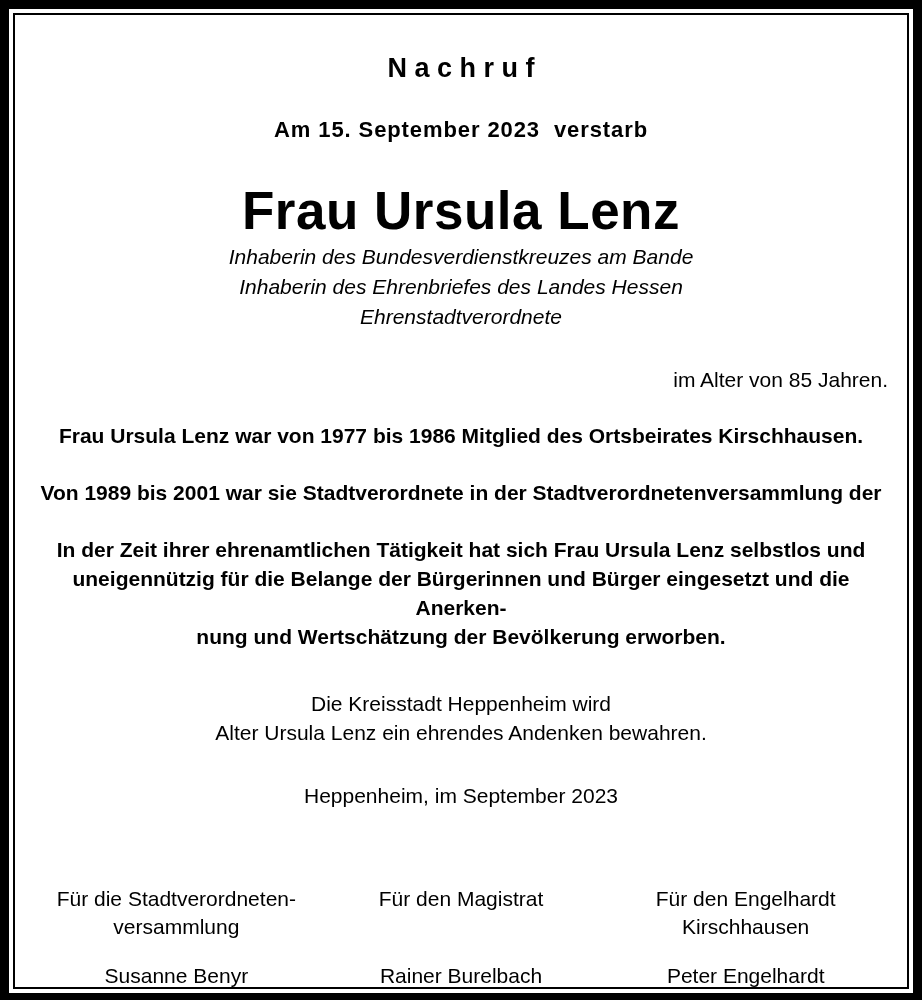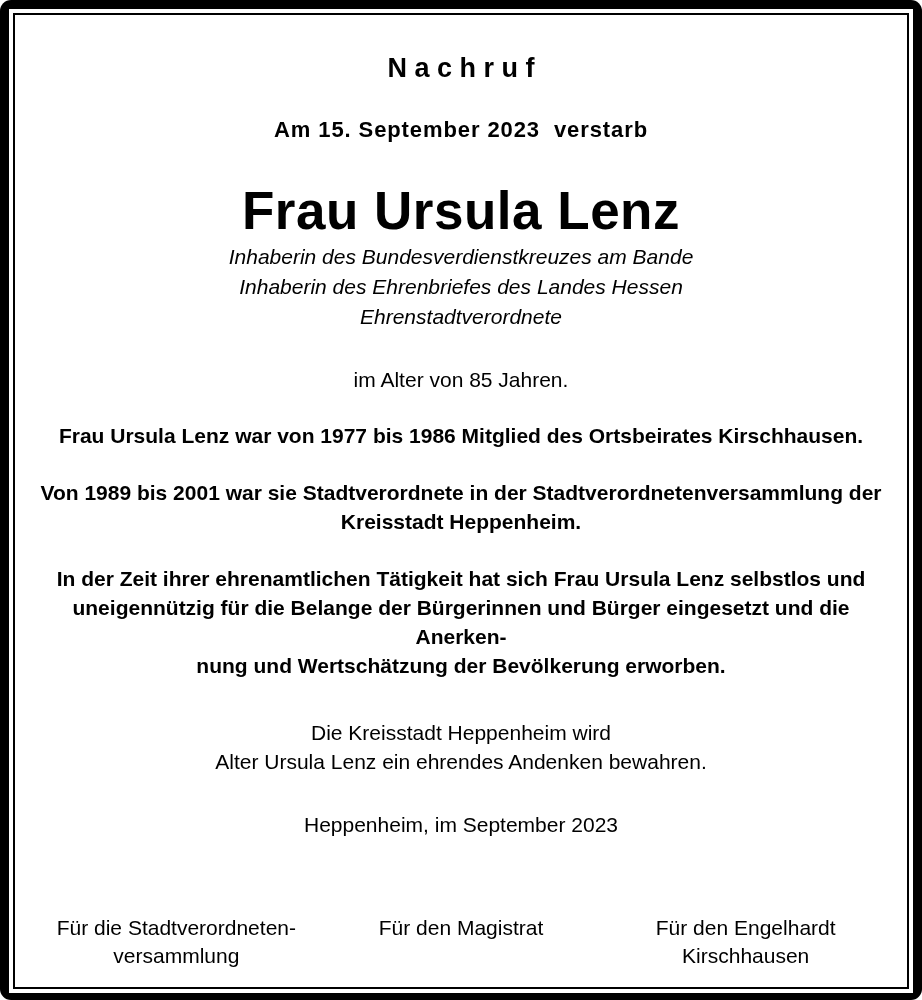--- a/index.html
+++ b/index.html
@@ -15,21 +15,20 @@
   }
 
   
   .page {
     position: relative;
     width: 922px;
     height: 1000px;
     box-sizing: border-box;
     background: #ffffff;
     overflow: hidden;
-    border-radius: 11px;
   }
 
   
   .frame-outer {
     position: absolute;
     left: 0; top: 0;
     width: 922px;
     height: 1000px;
     box-sizing: border-box;
     border-top: 9px solid #000000;
@@ -91,20 +90,21 @@
     font-style: italic;
     line-height: 1.42;
   }
   .honors div { white-space: nowrap; }
 
   
   .age-line {
     margin-top: 35px;
     font-size: 21px;
     line-height: 1.3;
+    text-align: right;
   }
 
   .para {
     margin-top: 28px;
     font-size: 21px;
     line-height: 1.38;
     font-weight: bold;
   }
   .para .ln { display: block; }
 
@@ -166,21 +166,20 @@
     </div>
 
     <div class="age-line">im Alter von 85 Jahren.</div>
 
     <div class="para">
       <span class="ln">Frau Ursula Lenz war von 1977 bis 1986 Mitglied des Ortsbeirates Kirschhausen.</span>
     </div>
 
     <div class="para">
       <span class="ln">Von 1989 bis 2001 war sie Stadtverordnete in der Stadtverordnetenversammlung der</span>
-      <span class="ln">Kreisstadt Heppenheim.</span>
     </div>
 
     <div class="para">
       <span class="ln">In der Zeit ihrer ehrenamtlichen Tätigkeit hat sich Frau Ursula Lenz selbstlos und</span>
       <span class="ln">uneigennützig für die Belange der Bürgerinnen und Bürger eingesetzt und die Anerken-</span>
       <span class="ln">nung und Wertschätzung der Bevölkerung erworben.</span>
     </div>
 
     <div class="closing">
       <span class="ln">Die Kreisstadt Heppenheim wird</span>

